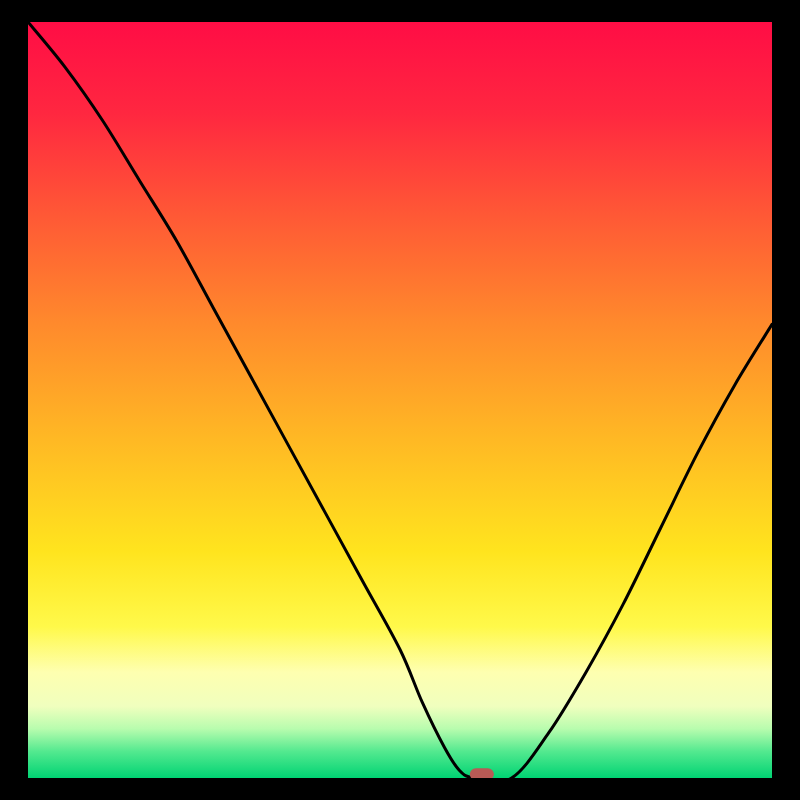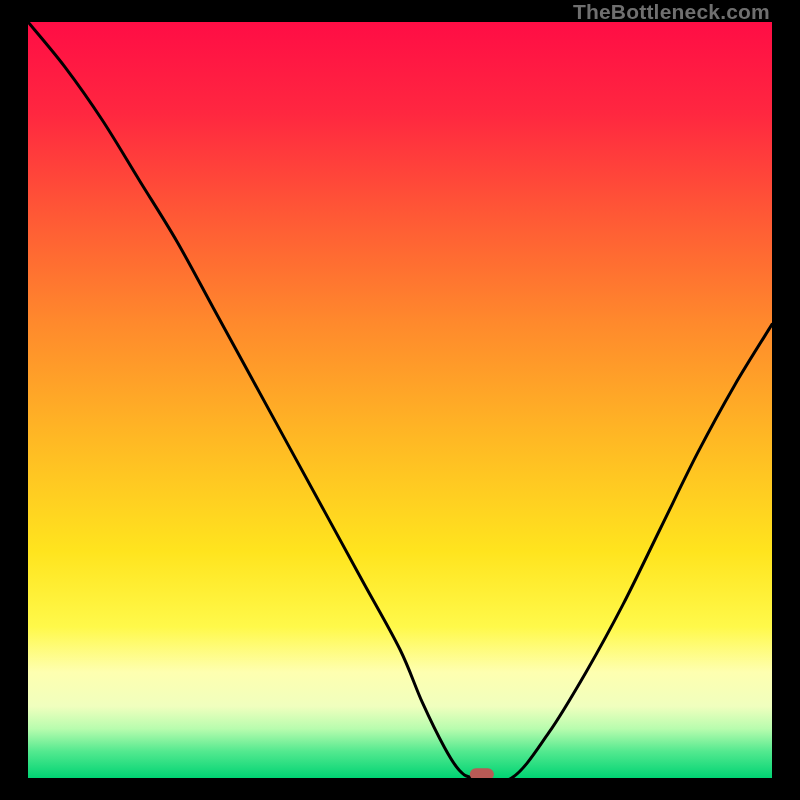--- a/index.html
+++ b/index.html
@@ -36,21 +36,20 @@
     color: #6f6f6f;
     letter-spacing: 0.2px;
   }
   svg {
     display: block;
   }
 </style>
 </head>
 <body>
 <div class="frame">
-  <div class="watermark">TheBottleneck.com</div>
   <div class="plot-area">
     <svg id="chart-svg" width="744" height="756" viewBox="0 0 744 756">
         <defs>
           <linearGradient id="bg-grad" x1="0" y1="0" x2="0" y2="1">
             <stop offset="0.00%" stop-color="#ff0d45"></stop>
             <stop offset="12.00%" stop-color="#ff2740"></stop>
             <stop offset="26.00%" stop-color="#ff5a35"></stop>
             <stop offset="40.00%" stop-color="#ff8a2c"></stop>
             <stop offset="55.00%" stop-color="#ffb824"></stop>
             <stop offset="70.00%" stop-color="#ffe41e"></stop>

